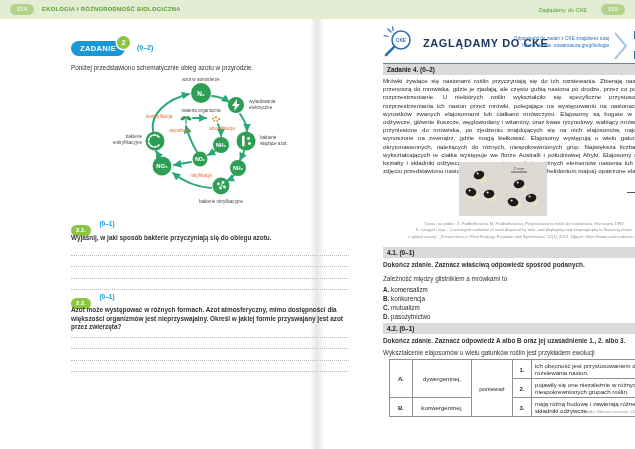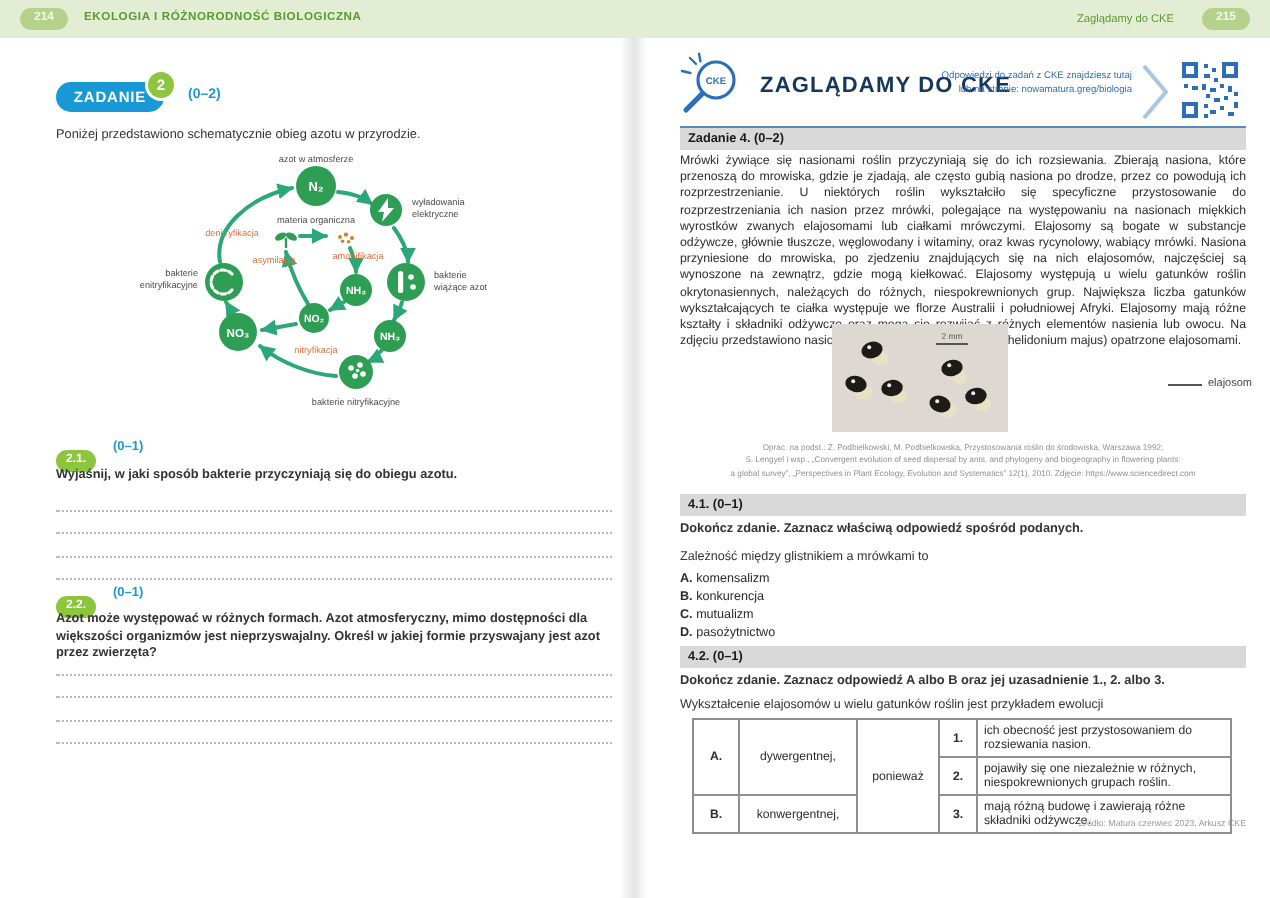--- a/index.html
+++ b/index.html
@@ -8,21 +8,21 @@
   .abs{position:absolute;}
   
   .hdr-band{position:absolute;left:0;top:0;width:635px;height:19px;background:#e3edd3;}
   .pg-pill{position:absolute;top:4px;width:24px;height:11px;line-height:11px;border-radius:6px;
            background:#b5d28c;color:#f3f8e9;font-size:6px;font-weight:bold;text-align:center;}
   .hdr-title{position:absolute;top:6px;font-size:5.8px;font-weight:bold;color:#579a2f;letter-spacing:.3px;}
   .hdr-title-r{position:absolute;top:6.5px;font-size:5.6px;color:#579a2f;}
   .gutter{position:absolute;left:310px;top:19px;width:14px;height:430px;
           background:linear-gradient(to right,rgba(0,0,0,0),rgba(0,0,0,0.10),rgba(0,0,0,0));}
   
-  .page{position:absolute;top:0;height:449px;}
+  .page{position:absolute;top:0;height:449px;margin-left:43px;}
   
   .zad-oval{position:absolute;left:0;top:3px;width:54px;height:15px;line-height:15px;border-radius:9px;
             background:#1899d6;color:#fff;font-size:7.5px;font-weight:bold;text-align:center;letter-spacing:.4px;}
   .zad-num{position:absolute;left:46px;top:-2px;width:13px;height:13px;line-height:13px;border-radius:50%;
            background:#8cc63e;color:#fff;font-size:7.5px;font-weight:bold;text-align:center;
            box-shadow:0 0 0 1.5px #fff;}
   .zad-pts{position:absolute;left:66px;top:6px;font-size:7px;font-weight:bold;color:#1899d6;}
   .subq{position:absolute;height:11px;}
   .subq-num{display:inline-block;min-width:14px;padding:0 3px;height:11px;line-height:11px;border-radius:7px;
             background:#8cc63e;color:#fff;font-size:6px;font-weight:bold;text-align:center;}

